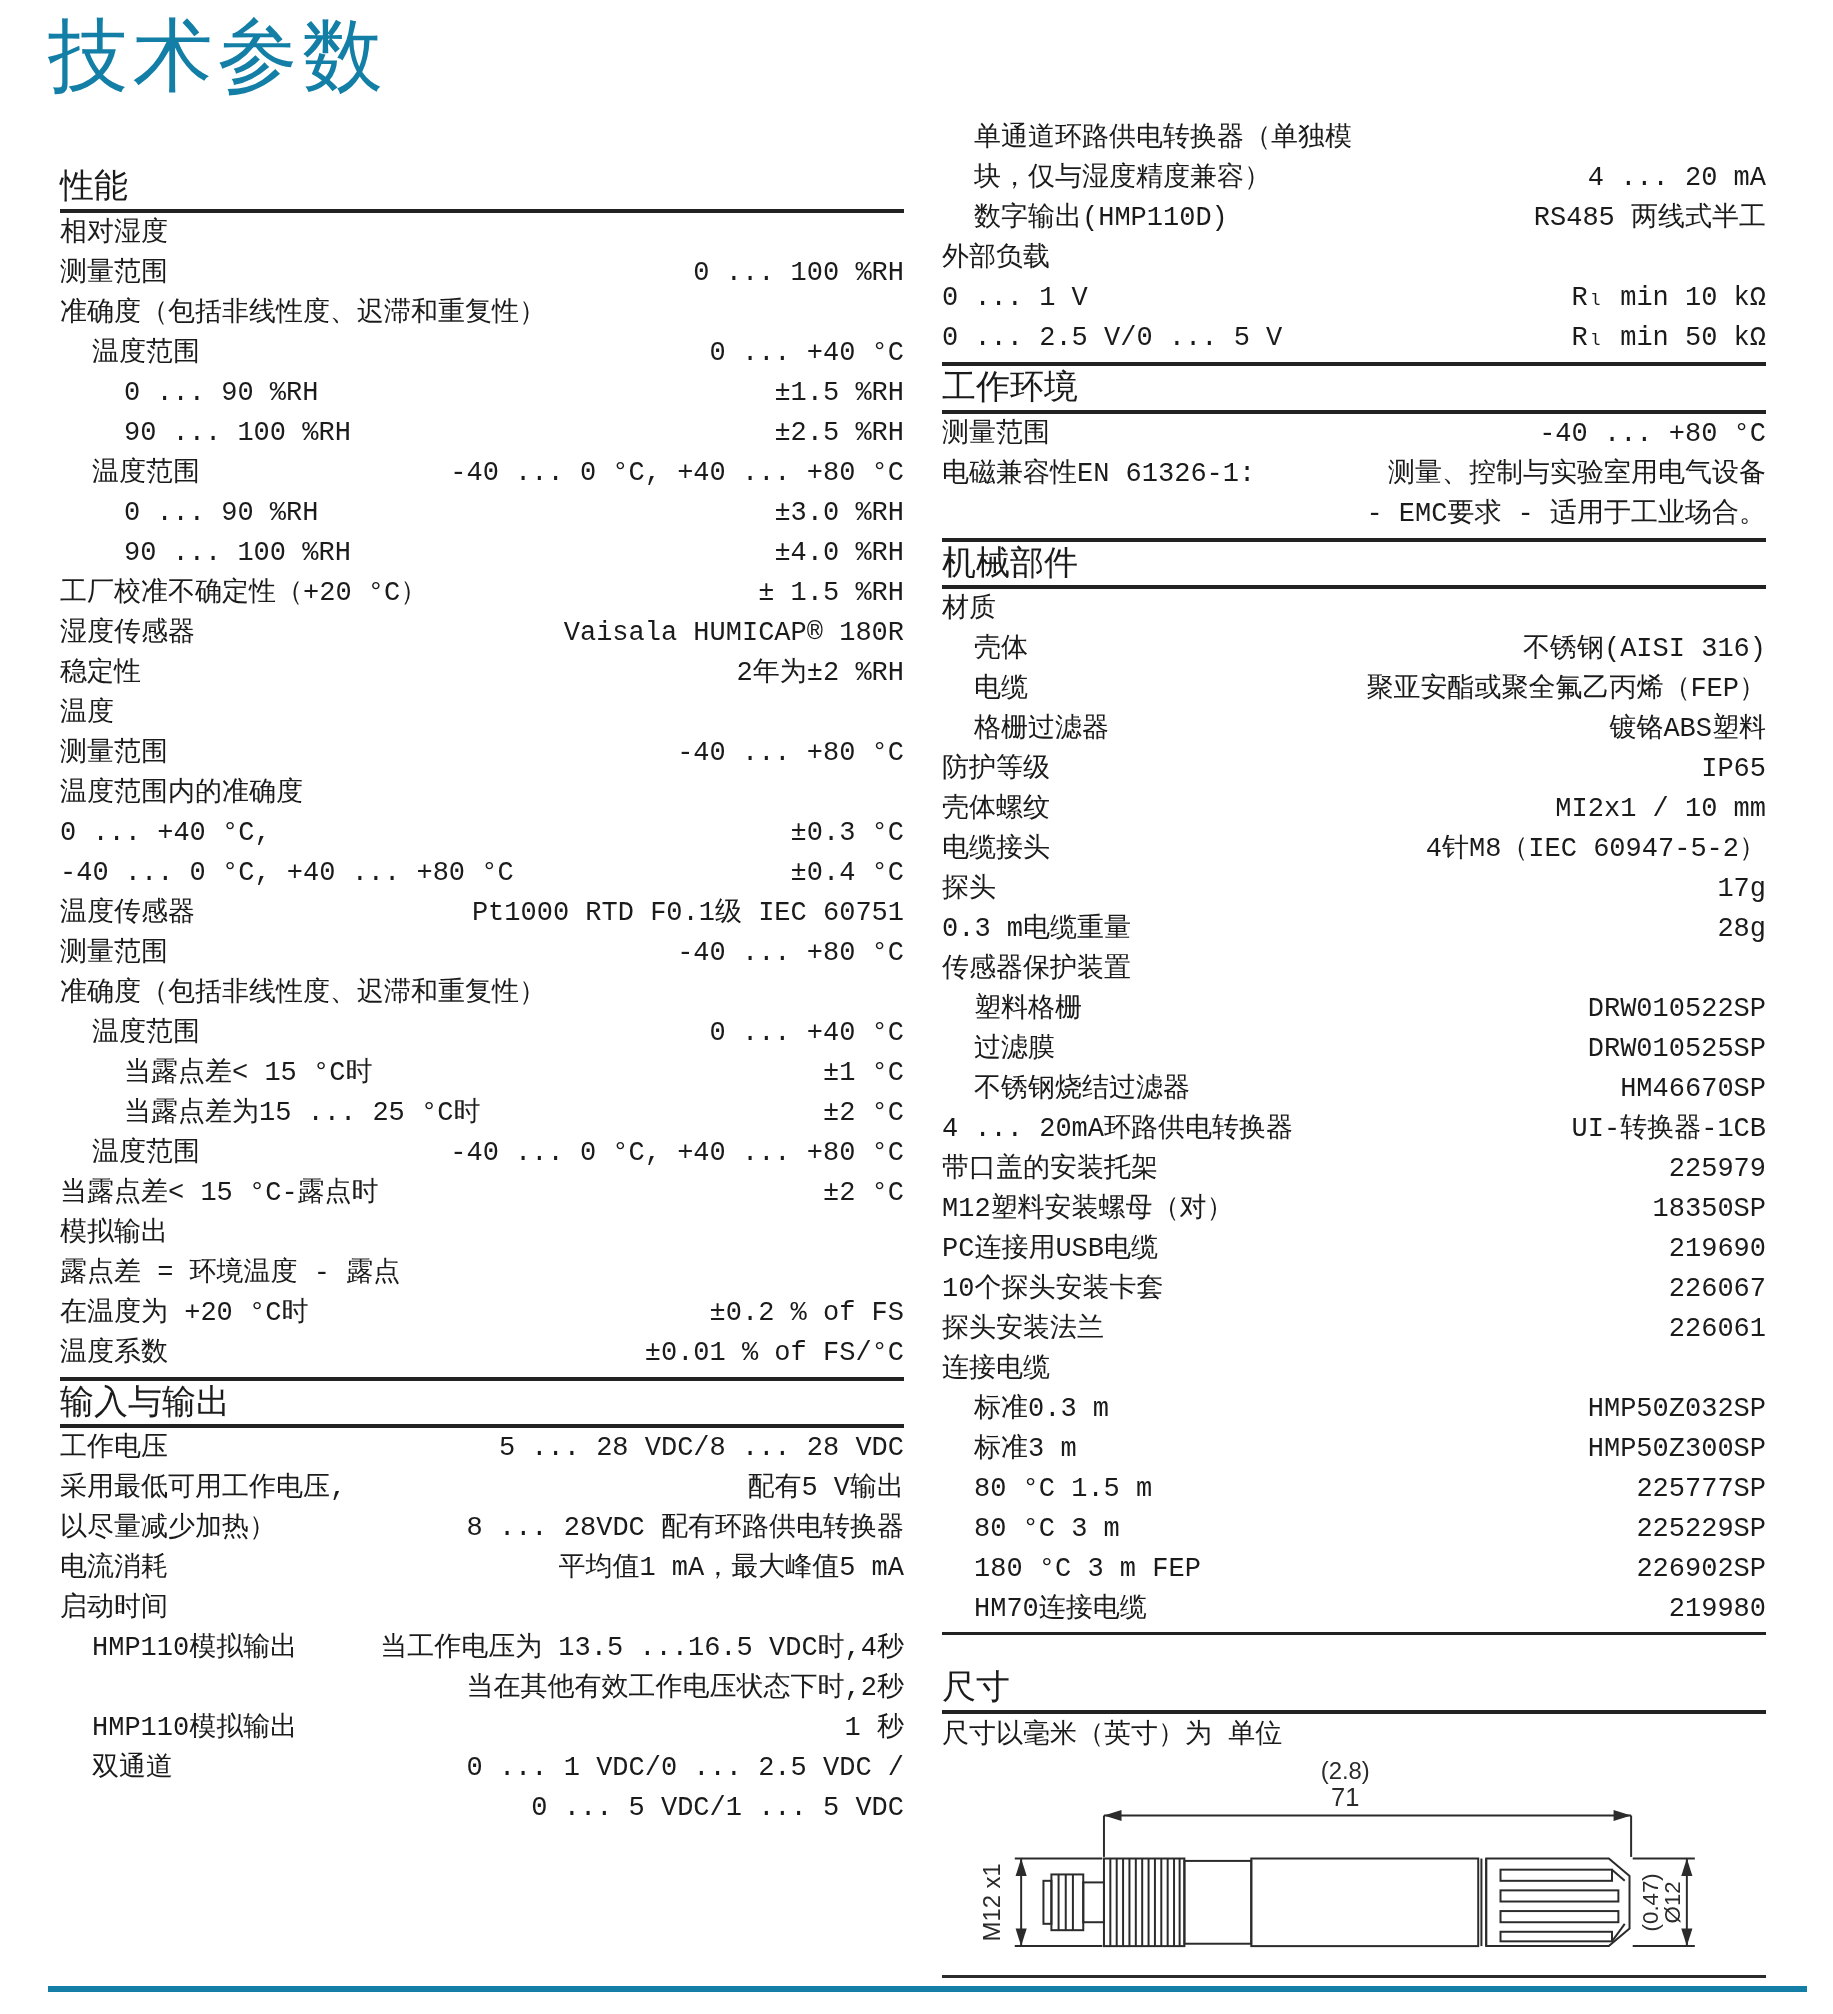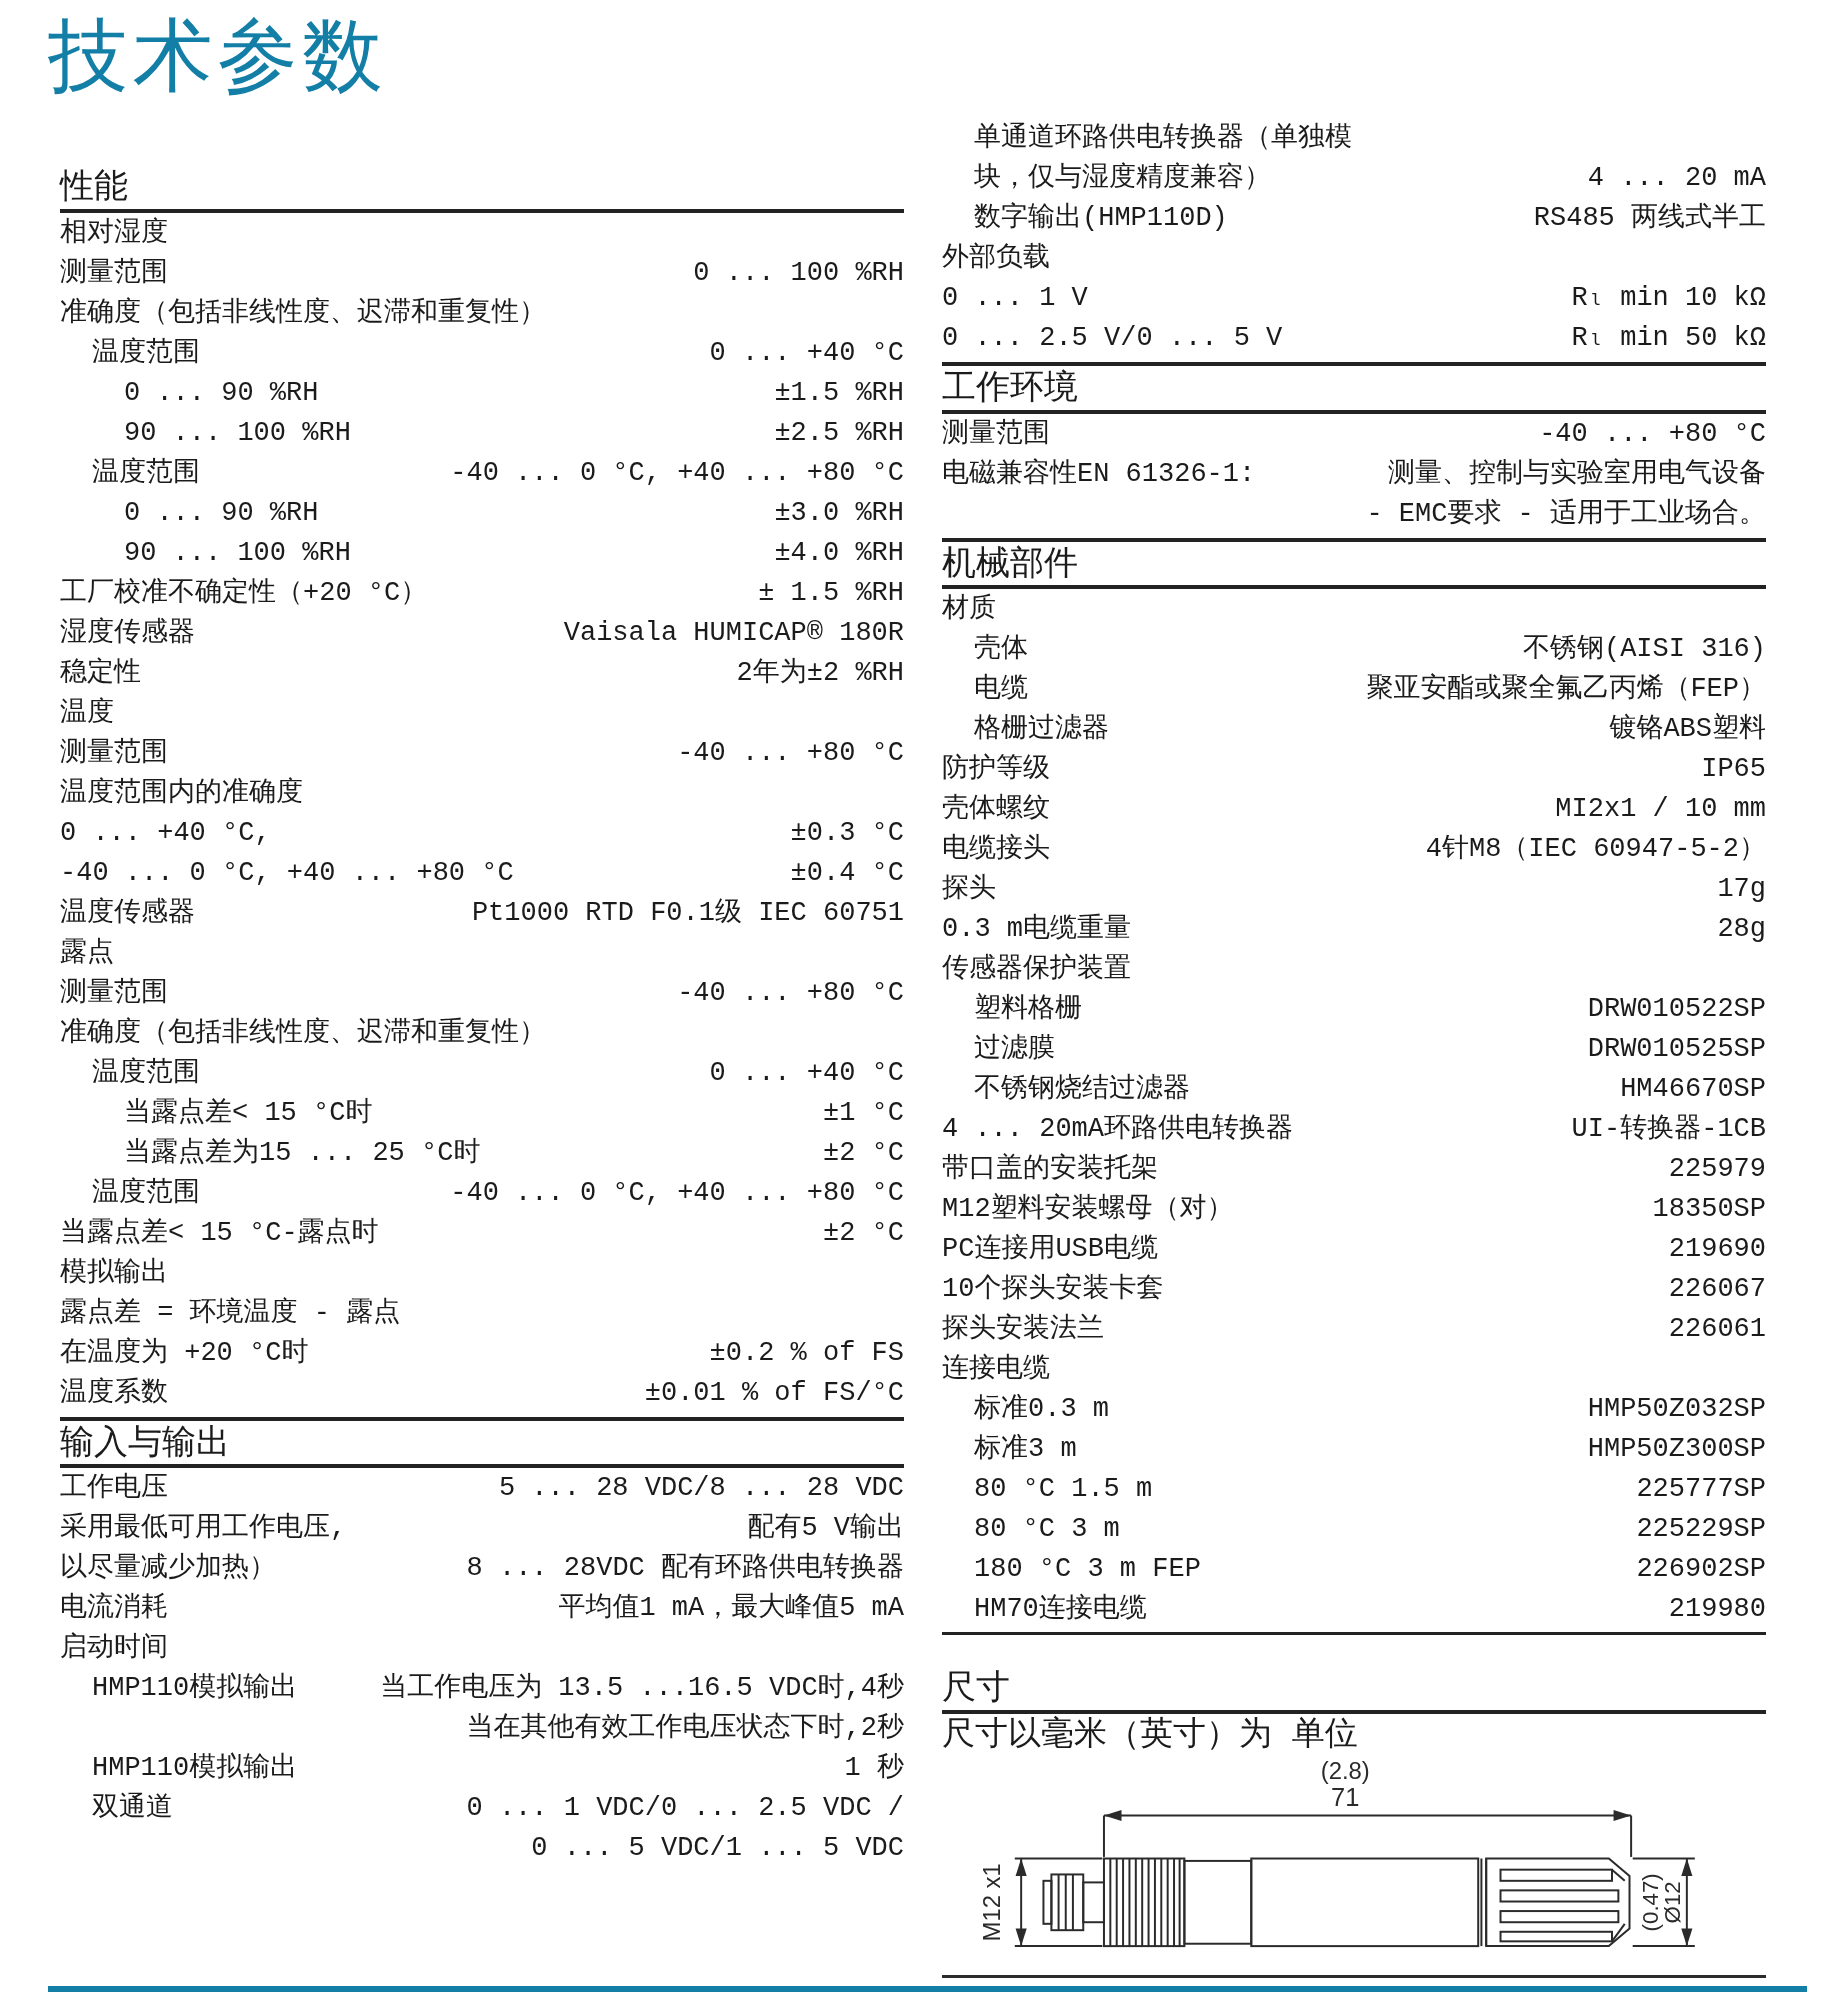--- a/index.html
+++ b/index.html
@@ -27,21 +27,21 @@
   .row{
     height:40px; line-height:40px; font-size:27px;
     display:flex; justify-content:space-between; white-space:nowrap;
   }
   .lbl{flex:0 0 auto;}
   .val{flex:1 1 auto; text-align:right;}
   .i1 .lbl{padding-left:32px;}
   .i2 .lbl{padding-left:64px;}
   .rule-after{border-bottom:3.2px solid var(--rule); margin-top:3.2px;}
   #dim-sec{position:absolute; left:942px; top:1662px; width:824px;}
-  #dim-sec .note{height:40px; line-height:43px; font-size:33px;}
+  #dim-sec .note{height:40px; line-height:43px; font-size:27px;}
   #probe-svg{display:block; margin-top:1.6px;}
   .drawing-rule{height:3.2px; background:#2b2b2b; margin-top:4.8px;}
   .teal-line{
     position:absolute; left:48px; top:1986px; width:1759px; height:5.6px;
     background:var(--accent);
   }
   svg text{
     font-family:"Liberation Sans","DejaVu Sans",sans-serif;
     fill:#2b2b2b;
   }
@@ -119,24 +119,20 @@
         <span class="lbl">0 ... +40 °C,</span>
         <span class="val">±0.3 °C</span>
       </div>
       <div class="row">
         <span class="lbl">-40 ... 0 °C, +40 ... +80 °C</span>
         <span class="val">±0.4 °C</span>
       </div>
       <div class="row">
         <span class="lbl">温度传感器</span>
         <span class="val">Pt1000 RTD F0.1级 IEC 60751</span>
-      </div>
-      <div class="row">
-        <span class="lbl">露点</span>
-        <span class="val"></span>
       </div>
       <div class="row">
         <span class="lbl">测量范围</span>
         <span class="val">-40 ... +80 °C</span>
       </div>
       <div class="row">
         <span class="lbl">准确度（包括非线性度、迟滞和重复性）</span>
         <span class="val"></span>
       </div>
       <div class="row i1">

